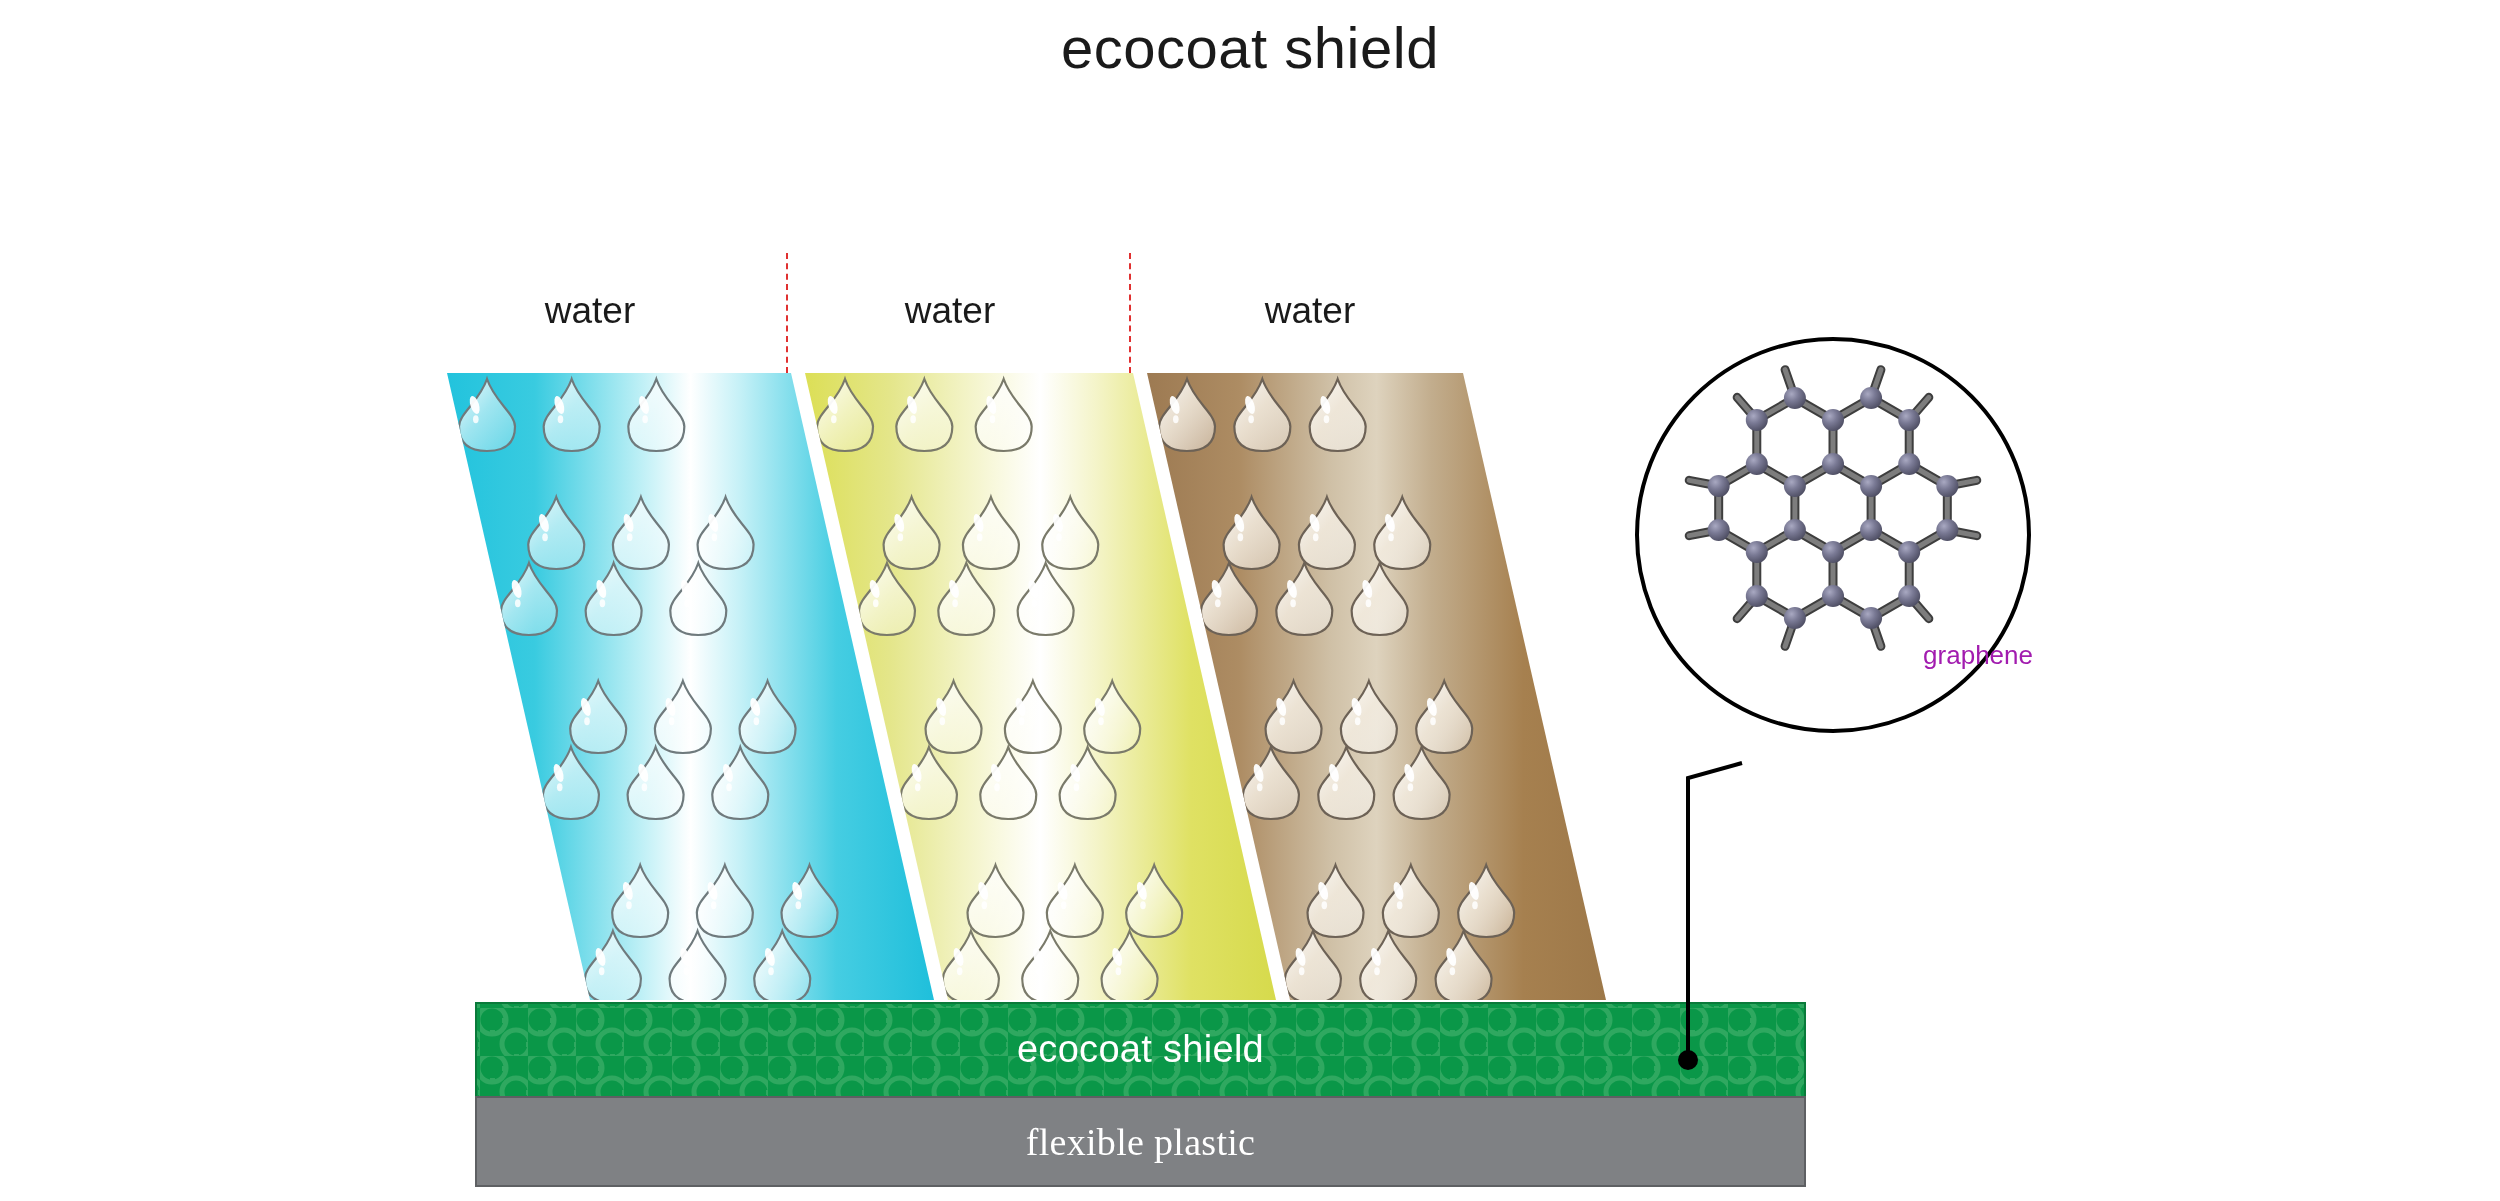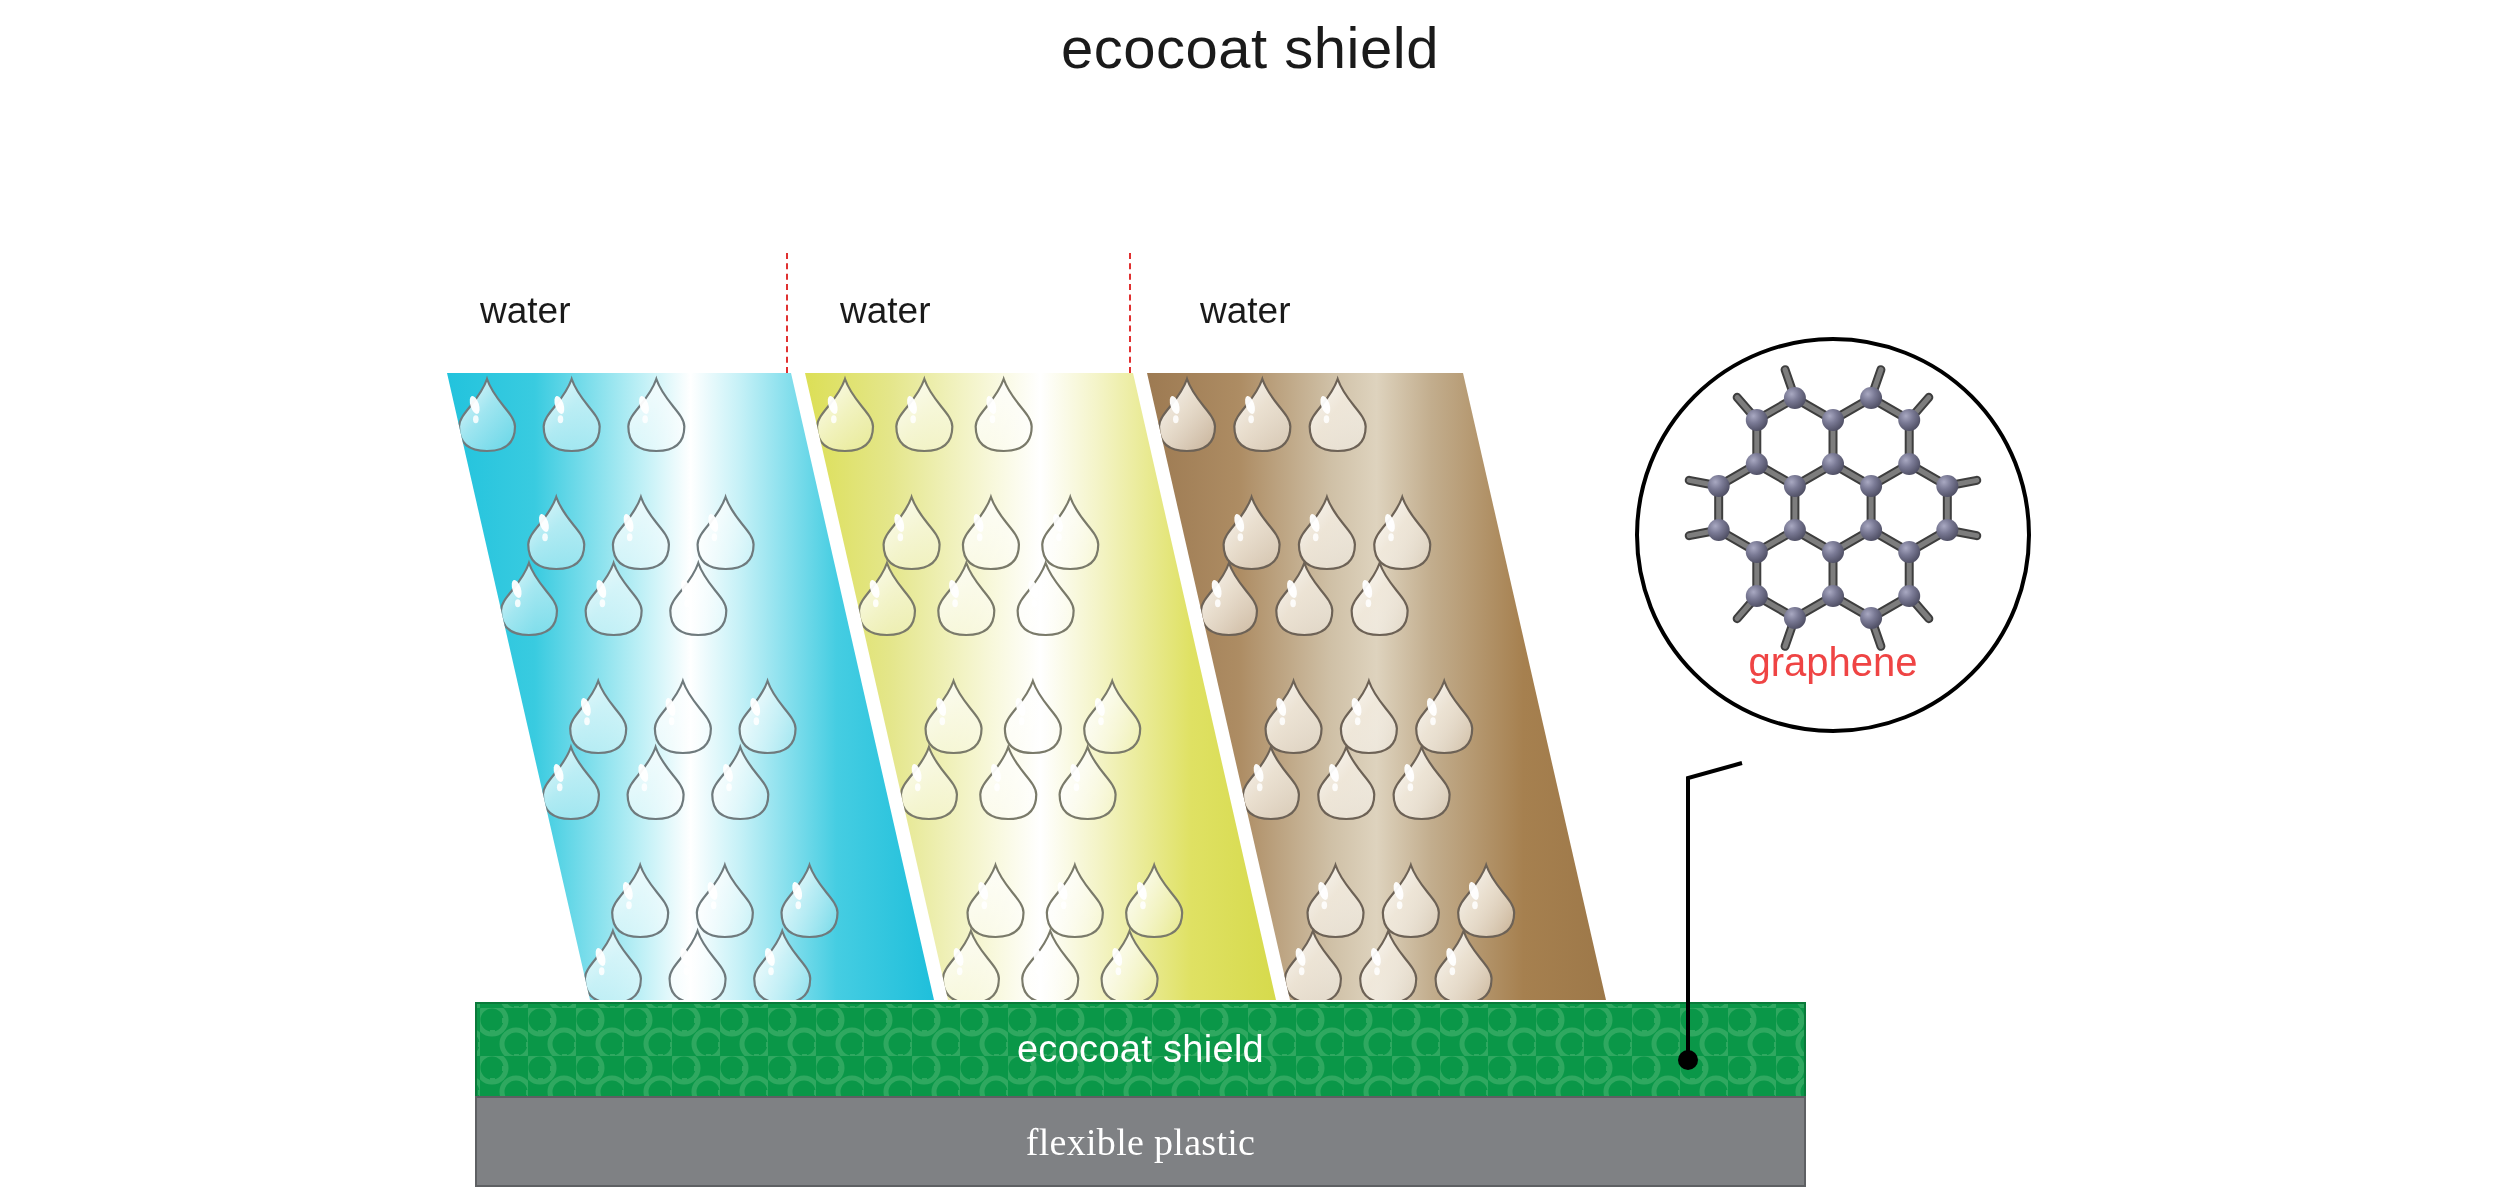--- a/index.html
+++ b/index.html
@@ -7,33 +7,33 @@
     width:2500px;height:1201px;background:#ffffff;
     font-family:"Liberation Sans", sans-serif;
     overflow:hidden;position:relative;
   }
   #stage{position:absolute;left:0;top:0;width:2500px;height:1201px;}
   #title{
     position:absolute;left:0;top:14px;width:2500px;text-align:center;
     font-size:58px;color:#1a1a1a;font-weight:400;letter-spacing:0.5px;
   }
   .panel-label{
-    position:absolute;font-size:37px;color:#1a1a1a;
+    position:absolute;font-size:37px;color:#1a1a1a;text-align:center;
     white-space:nowrap;
   }
   .divider{
     position:absolute;width:0;border-left:2px dashed #e03030;
   }
   #svgwrap{position:absolute;left:0;top:0;}
   .bar-text{
     position:absolute;color:#ffffff;font-size:38px;text-align:center;
     white-space:nowrap;letter-spacing:0.3px;
   }
   #graphene-label{
-    position:absolute;font-size:40px;color:#ef4444;text-align:center;
+    position:absolute;font-size:26px;color:#a21caf;text-align:right;
     white-space:nowrap;
   }
 </style>
 </head>
 <body>
 
 <div id="stage">
 
   <div id="title">ecocoat shield</div>
 

